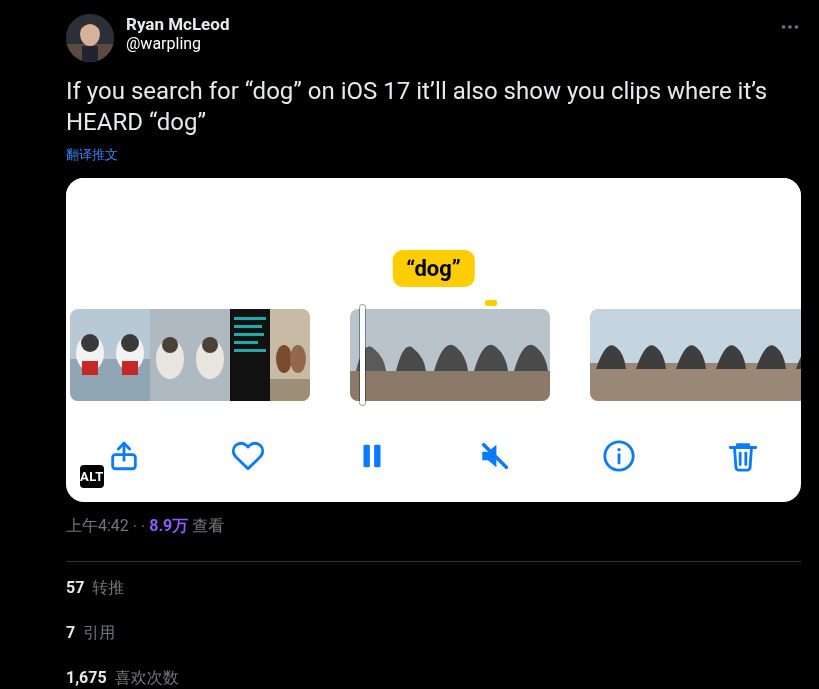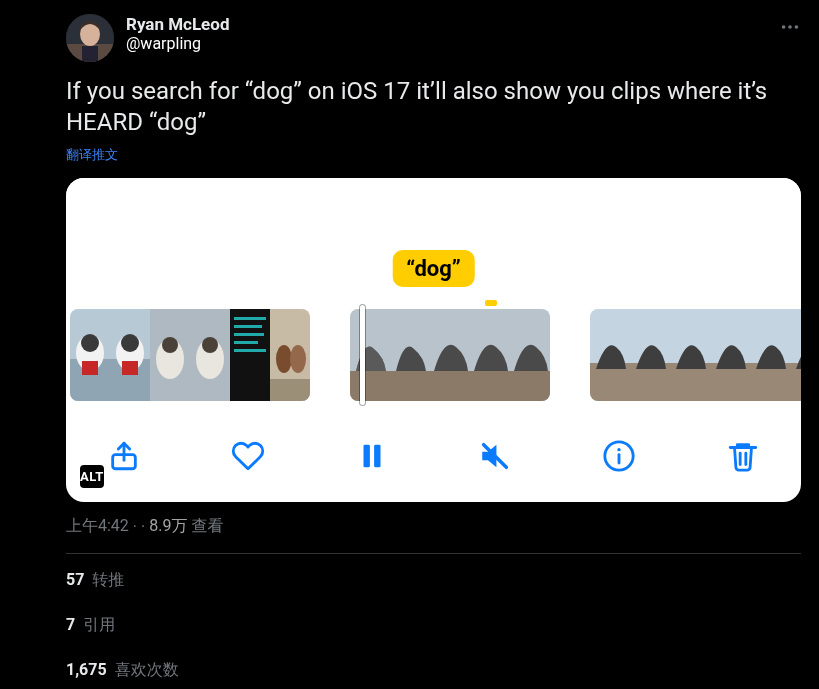--- a/index.html
+++ b/index.html
@@ -122,28 +122,28 @@
     color:#fff;
     font-size:13px;
     font-weight:700;
     padding:4px 0;
     border-radius:4px;
     letter-spacing:0.5px;
   }
   .meta-row {
     color:#71767b;
     font-size:16px;
-    padding-bottom:16px;
+    padding-bottom:24px;
     display:flex;
     align-items:center;
     gap:4px;
     border-bottom:1px solid #2f3336;
     margin-bottom:16px;
   }
-  .meta-row .bold { color:#a3a3a3; font-weight:400; }
+  .meta-row .bold { color:#8b5cf6; font-weight:700; }
   .stats-row {
     display:flex;
     gap:24px;
     font-size:16px;
     color:#71767b;
     padding-bottom:15px;
     flex-direction:column;
   }
   .stat-num { color:#e7e9ea; font-weight:700; margin-right:4px; }
 </style>

